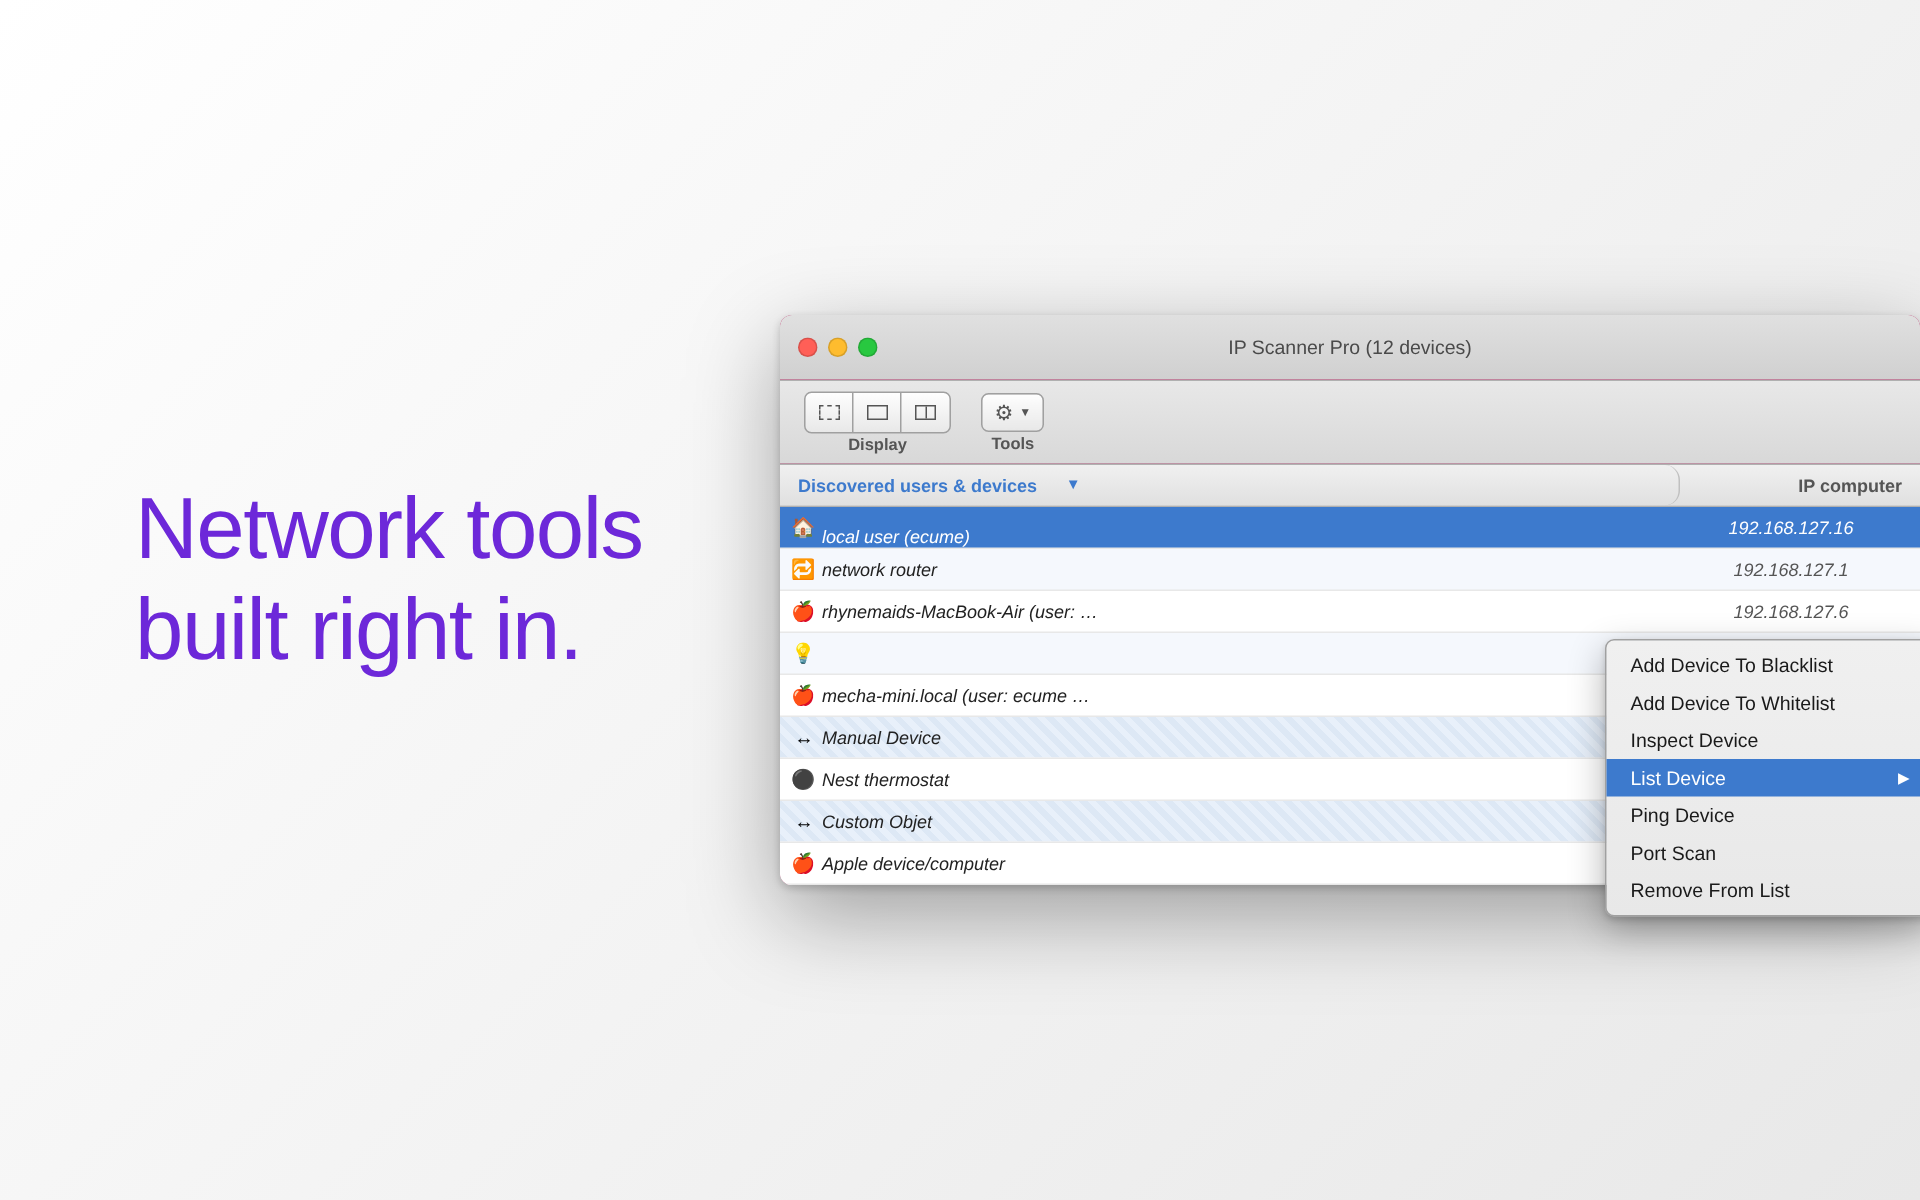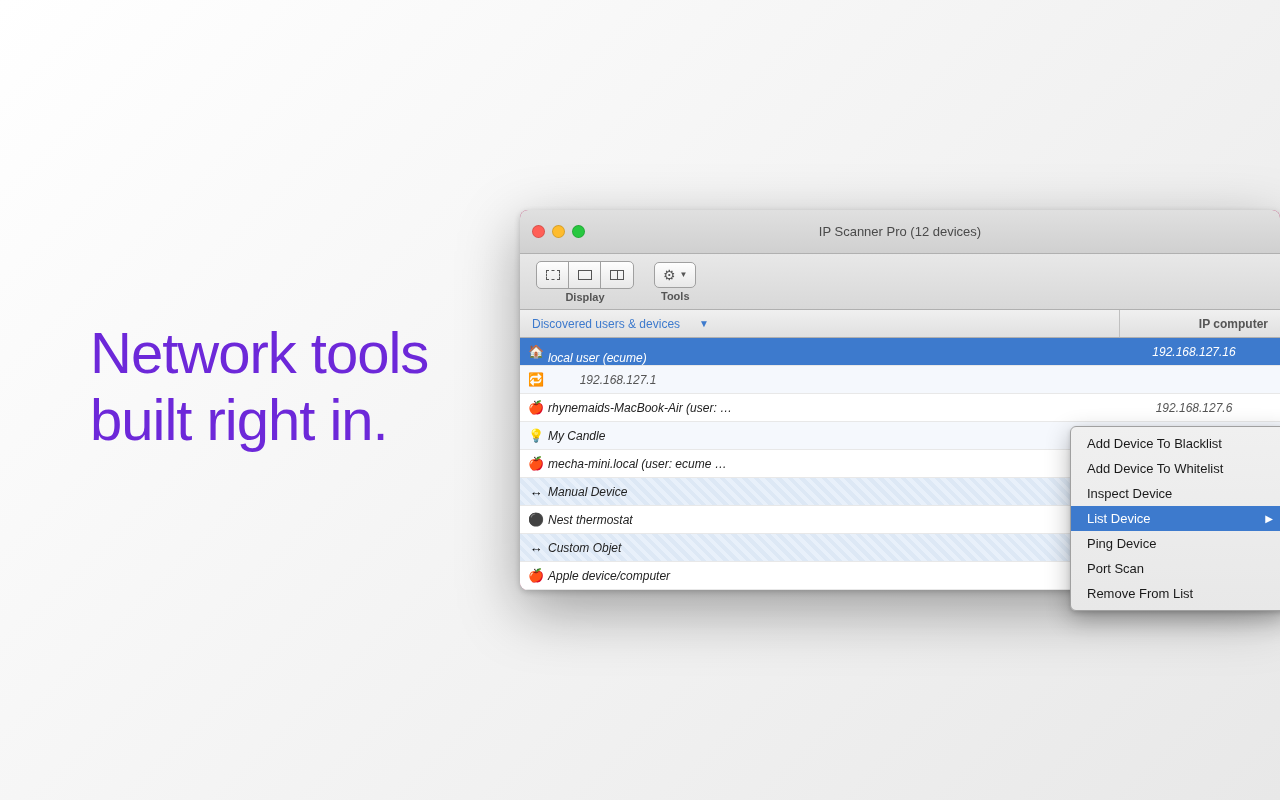--- a/index.html
+++ b/index.html
@@ -181,24 +181,25 @@
       border-bottom: 1px solid #b0b0b0;
       height: 28px;
     }
 
     .col-devices {
       flex: 1;
       display: flex;
       align-items: center;
       padding: 0 12px;
       font-size: 12px;
-      font-weight: 400;
+      font-weight: 700;
       color: #3d7acd;
       border-right: 1px solid #c0c0c0;
       gap: 19px;
+      border-radius: 10px;
     }
 
     .col-filter-icon {
       font-size: 10px;
       color: #3d7acd;
     }
 
     .col-ip {
       width: 160px;
       display: flex;
@@ -377,30 +378,30 @@
 
     <div class="device-list">
 
     <div class="device-row selected">
           <div class="device-icon">🏠</div>
           <div class="device-name">local user (ecume)</div>
           <div class="device-ip">192.168.127.16</div>
         </div>
         <div class="device-row">
           <div class="device-icon">🔁</div>
+          <div class="device-name">network router</div>
           <div class="device-ip">192.168.127.1</div>
         </div>
         <div class="device-row">
           <div class="device-icon">🍎</div>
           <div class="device-name">rhynemaids-MacBook-Air (user: …</div>
           <div class="device-ip">192.168.127.6</div>
         </div>
         <div class="device-row">
           <div class="device-icon">💡</div>
-          <div class="device-name">My Candle</div>
           <div class="device-ip"></div>
         </div>
         <div class="device-row">
           <div class="device-icon">🍎</div>
           <div class="device-name">mecha-mini.local (user: ecume …</div>
           <div class="device-ip"></div>
         </div>
         <div class="device-row striped">
           <div class="device-icon">↔</div>
           <div class="device-name">Manual Device</div>

